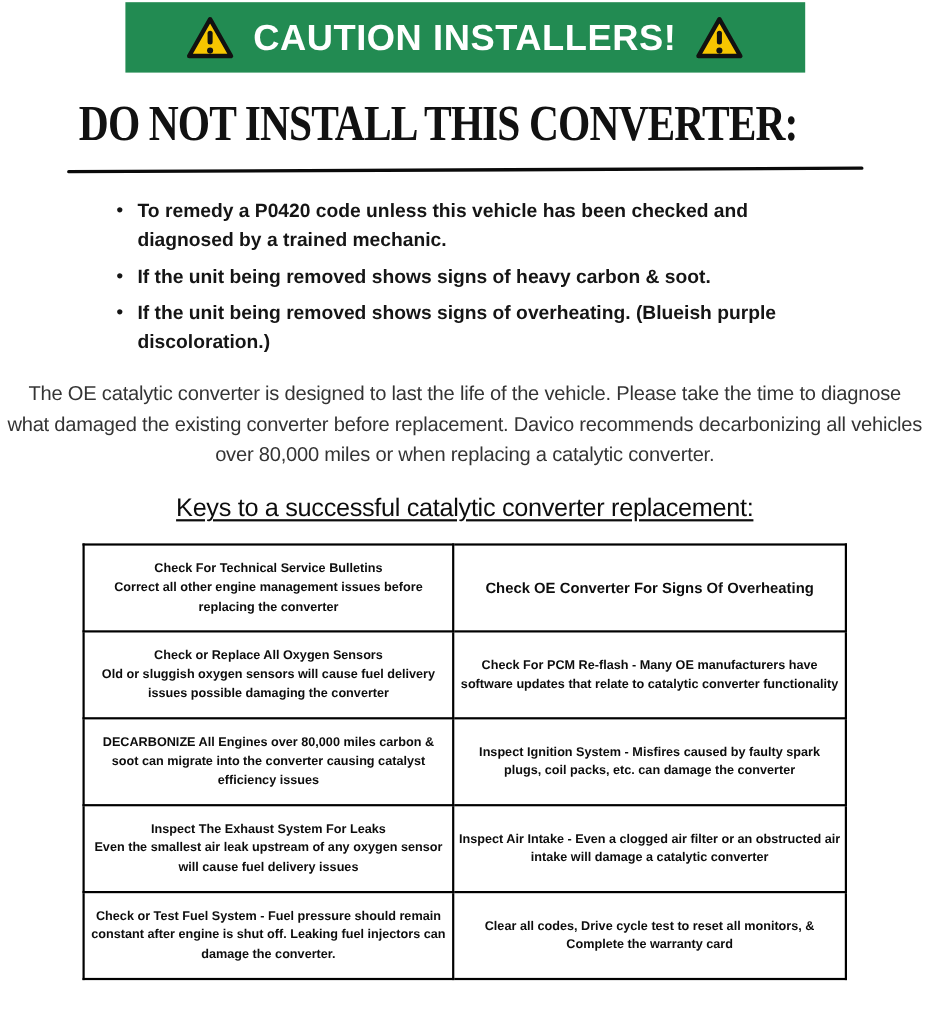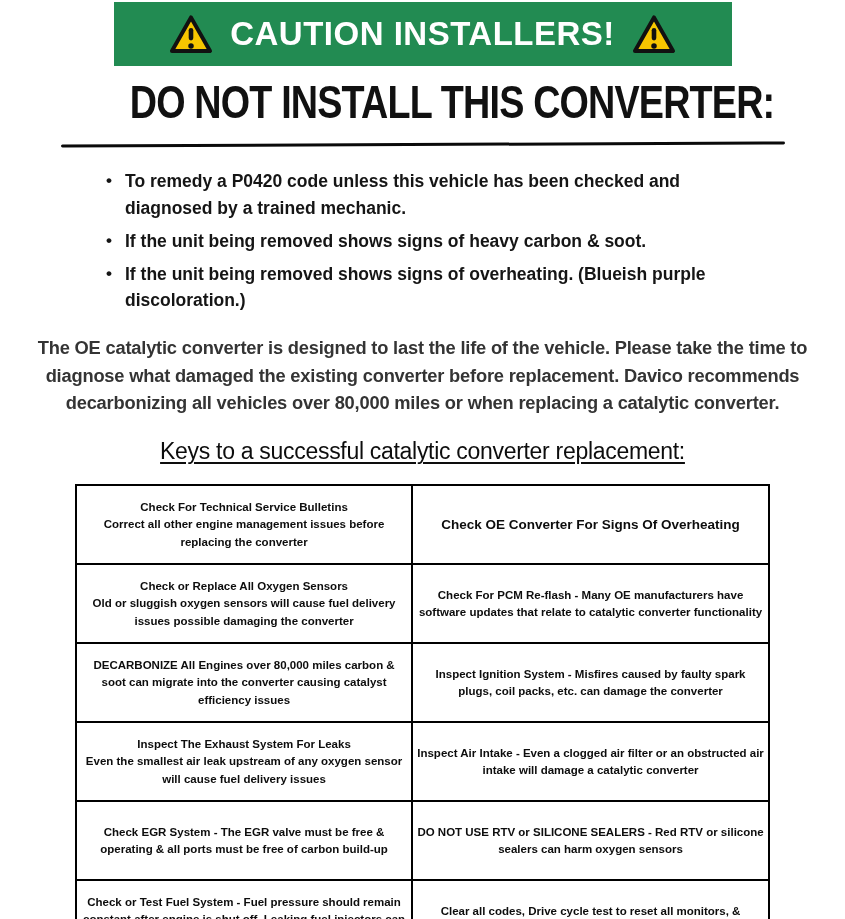--- a/index.html
+++ b/index.html
@@ -34,23 +34,24 @@
     color: #ffffff;
     font-size: 33px;
     font-weight: 800;
     letter-spacing: 0.5px;
     white-space: nowrap;
   }
   .tri { display: inline-flex; align-items: center; }
 
   
   .main-heading {
-    margin: 12px 0 0 0;
-    text-align: right;
+    margin: 22px 0 0 0;
+    text-align: left;
     line-height: 1.05;
+    font-family: Liberation Serif, serif;
   }
   .main-heading span {
     display: inline-block;
     font-size: 46px;
     font-weight: 800;
     letter-spacing: -1px;
     transform: scaleX(0.82);
     transform-origin: center;
     white-space: nowrap;
   }
@@ -88,21 +89,21 @@
     font-size: 17px;
     color: #151515;
   }
 
   
   .oe-paragraph {
     margin: 20px auto 0 auto;
     width: 832px;
     text-align: center;
     font-size: 18.3px;
-    font-weight: 700;
+    font-weight: 400;
     line-height: 1.5;
     letter-spacing: -0.2px;
     color: #343434;
   }
 
   
   .keys-heading {
     margin: 22px 0 0 0;
     text-align: center;
     font-size: 23px;
@@ -195,23 +196,19 @@
       <tr>
         <td>DECARBONIZE All Engines over 80,000 miles carbon &amp; soot can migrate into the converter causing catalyst efficiency issues</td>
         <td>Inspect Ignition System - Misfires caused by faulty spark plugs, coil packs, etc. can damage the converter</td>
       </tr>
       <tr>
         <td>Inspect The Exhaust System For Leaks
 Even the smallest air leak upstream of any oxygen sensor will cause fuel delivery issues</td>
         <td>Inspect Air Intake - Even a clogged air filter or an obstructed air intake will damage a catalytic converter</td>
       </tr>
       <tr>
-        <td>Check EGR System - The EGR valve must be free &amp; operating &amp; all ports must be free of carbon build-up</td>
-        <td>DO NOT USE RTV or SILICONE SEALERS - Red RTV or silicone sealers can harm oxygen sensors</td>
-      </tr>
-      <tr>
         <td>Check or Test Fuel System - Fuel pressure should remain constant after engine is shut off.  Leaking fuel injectors can damage the converter.</td>
         <td>Clear all codes,  Drive cycle test to reset all monitors, &amp; Complete the warranty card</td>
       </tr>
     </tbody>
   </table>
 
 </div>
 
 </body></html>

